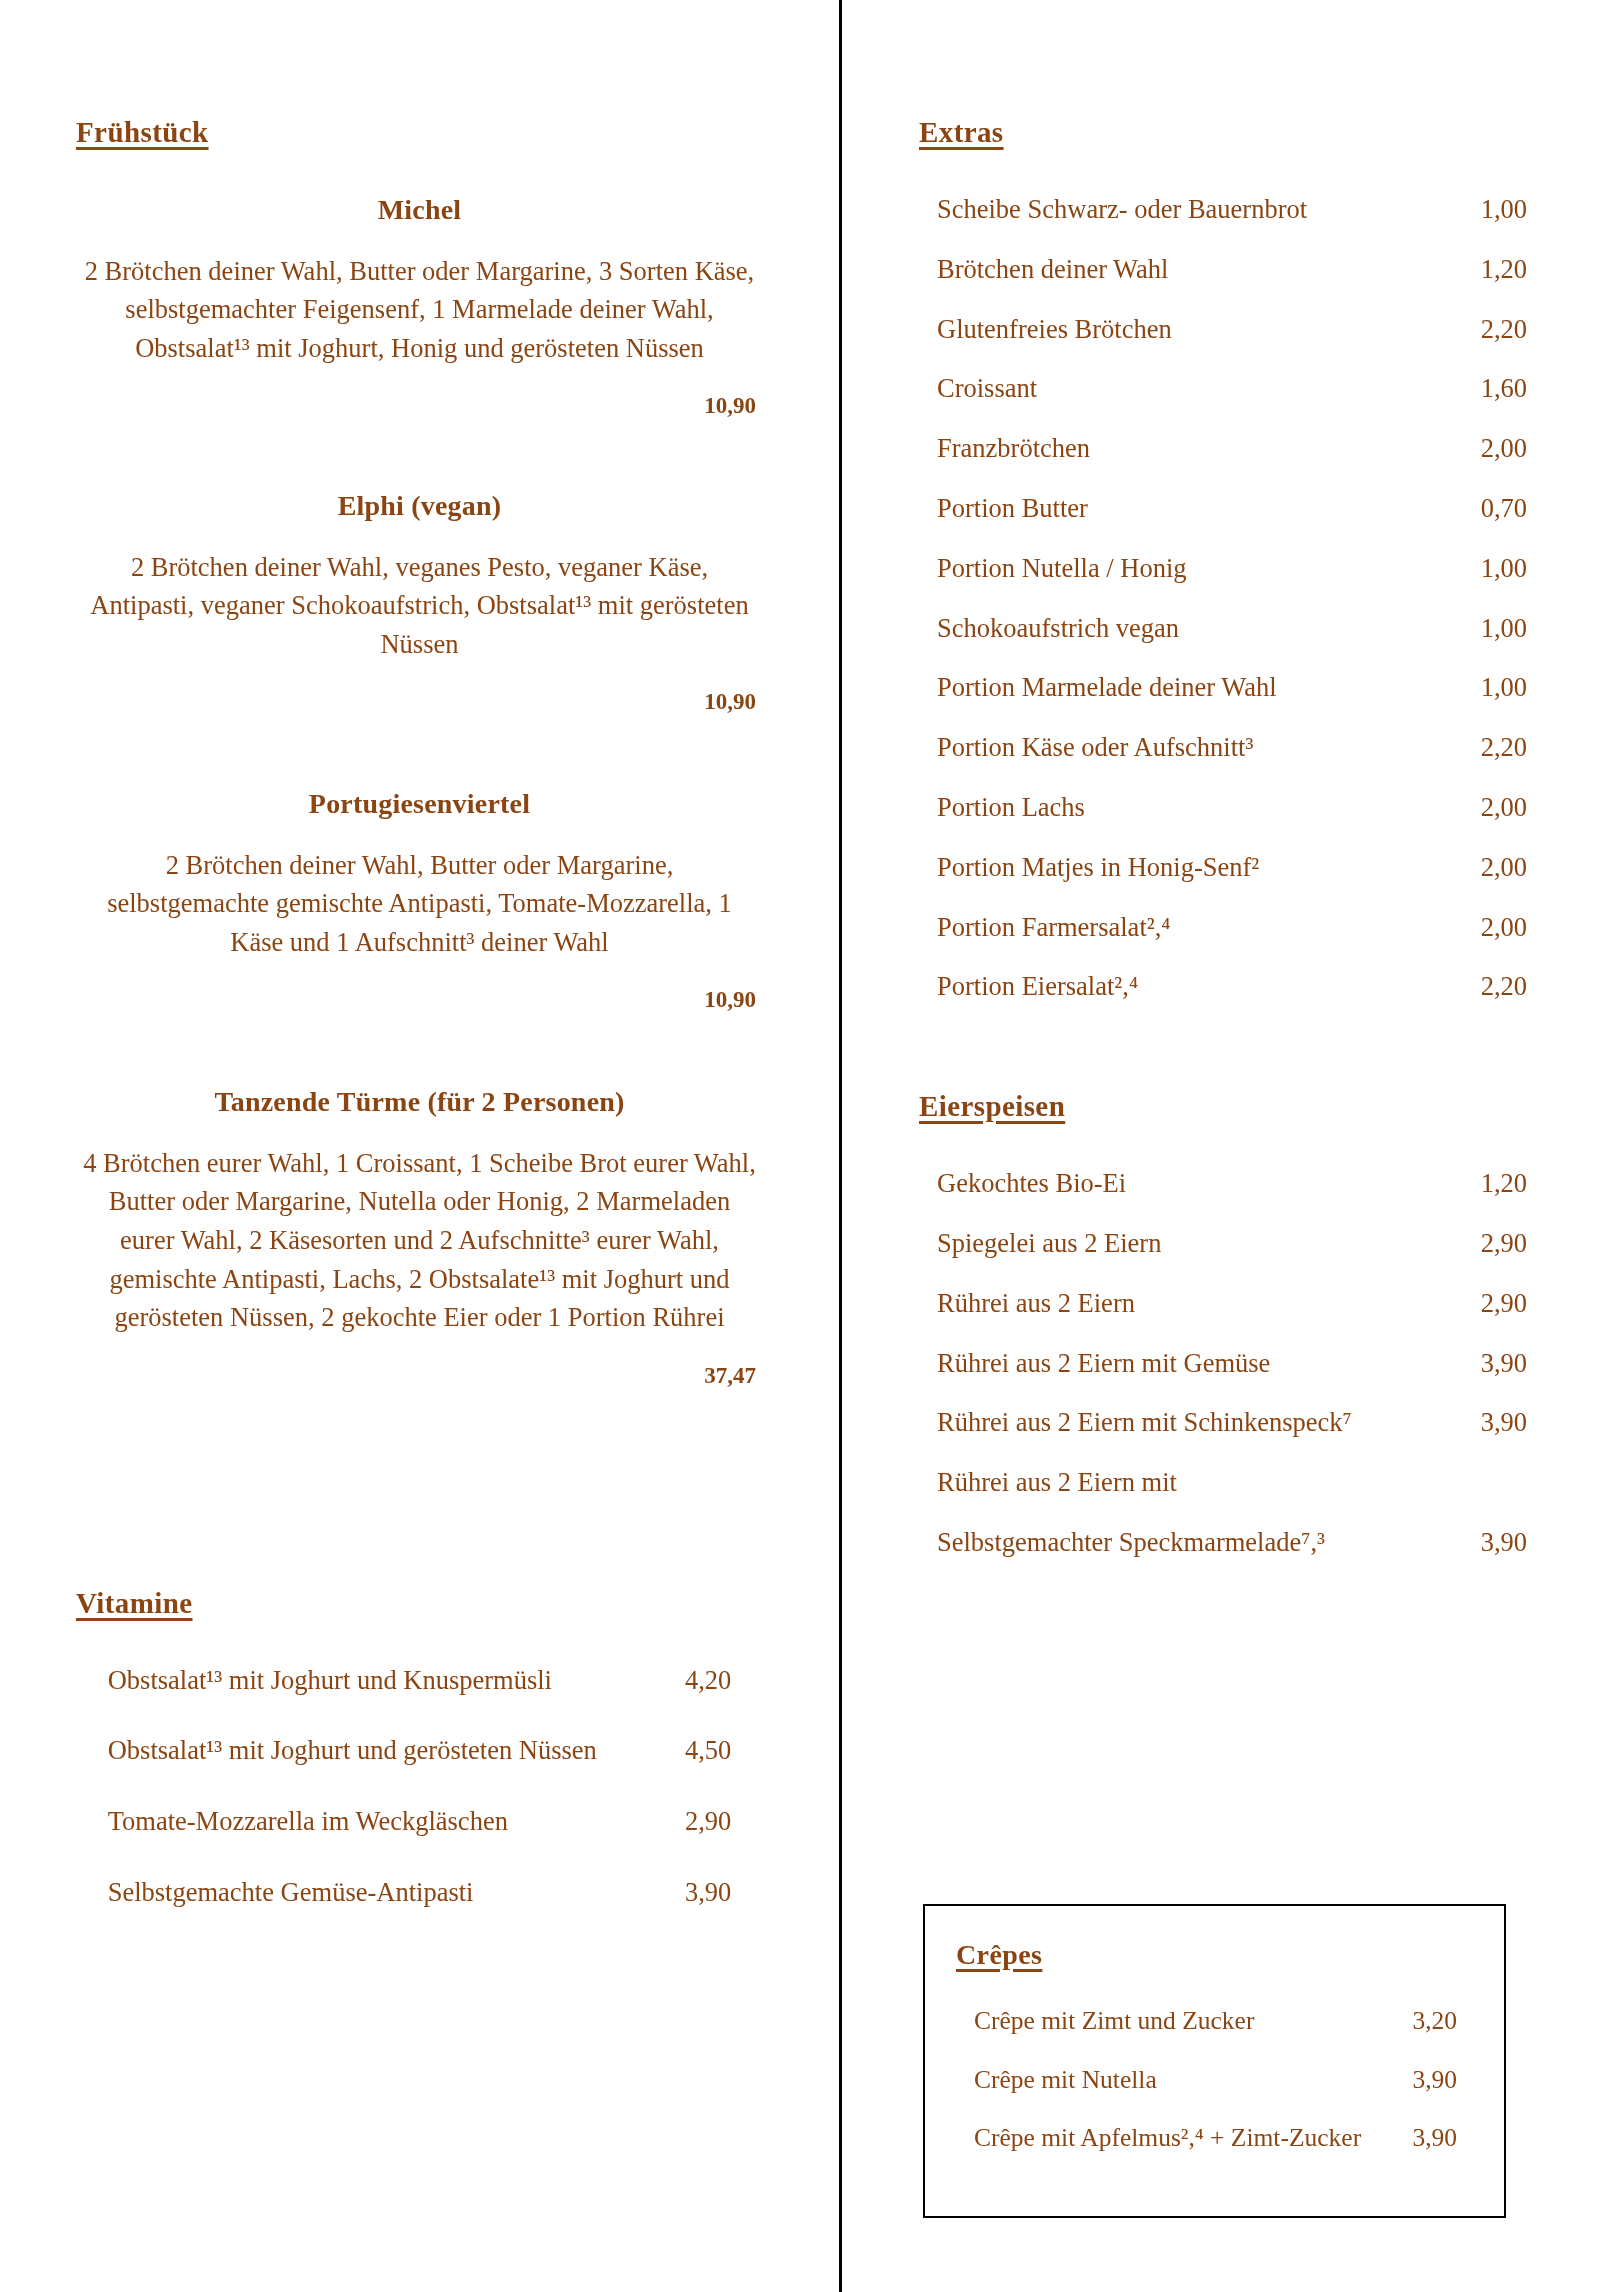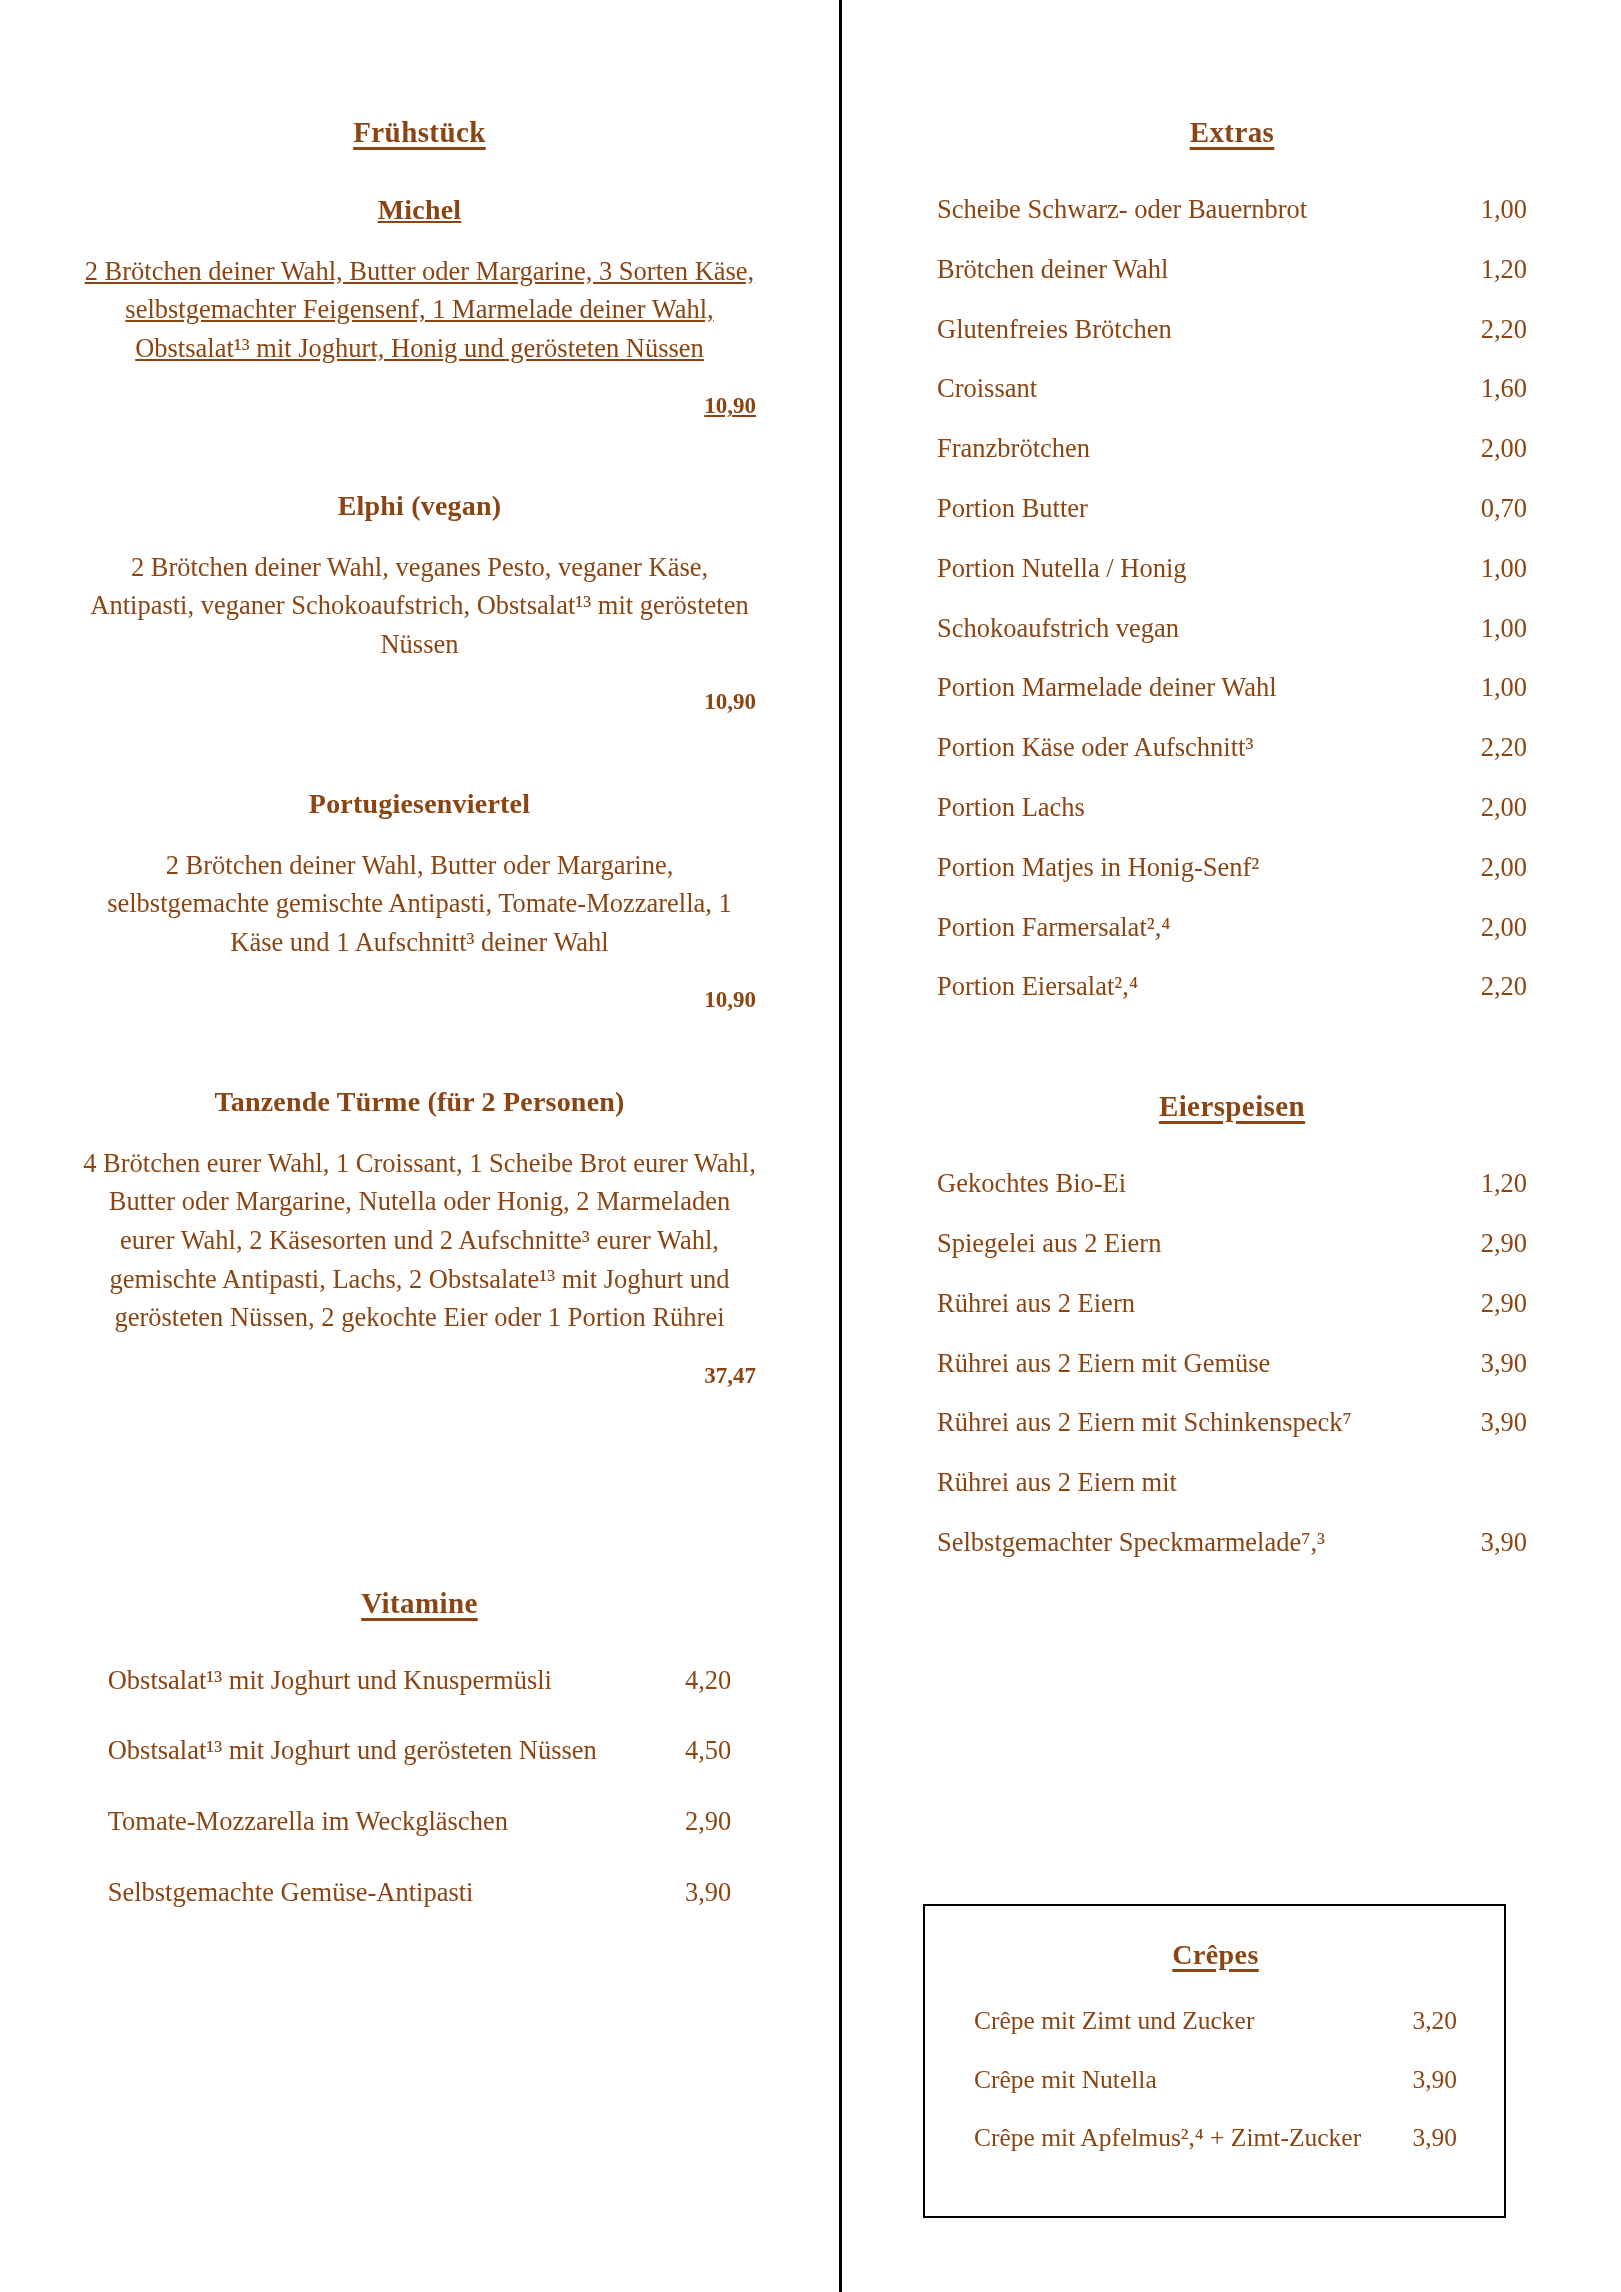--- a/index.html
+++ b/index.html
@@ -36,21 +36,20 @@
     width: 839px;
     padding: 116px 76px 0 76px;
   }
   .col-right {
     width: 782px;
     padding: 116px 76px 12px 80px;
   }
 
   
   .section-heading {
-    text-align: center;
     font-weight: bold;
     font-size: 29px;
     letter-spacing: 0.4px;
     text-decoration: underline;
     text-underline-offset: 4.9px;
     text-decoration-thickness: 2.5px;
     margin: 0 0 45px 0;
   }
   .item-title {
     text-align: center;
@@ -70,21 +69,20 @@
     text-align: right;
     font-weight: bold;
     font-size: 23px;
     margin: 7px;
   }
   .combo {
     margin-bottom: 73px;
   }
   .combo.first {
     margin-bottom: 71px;
-    text-decoration: underline;
   }
 
   
   .rows {
     margin: 18px;
     padding: 0;
     list-style: none;
   }
   .row {
     display: flex;

